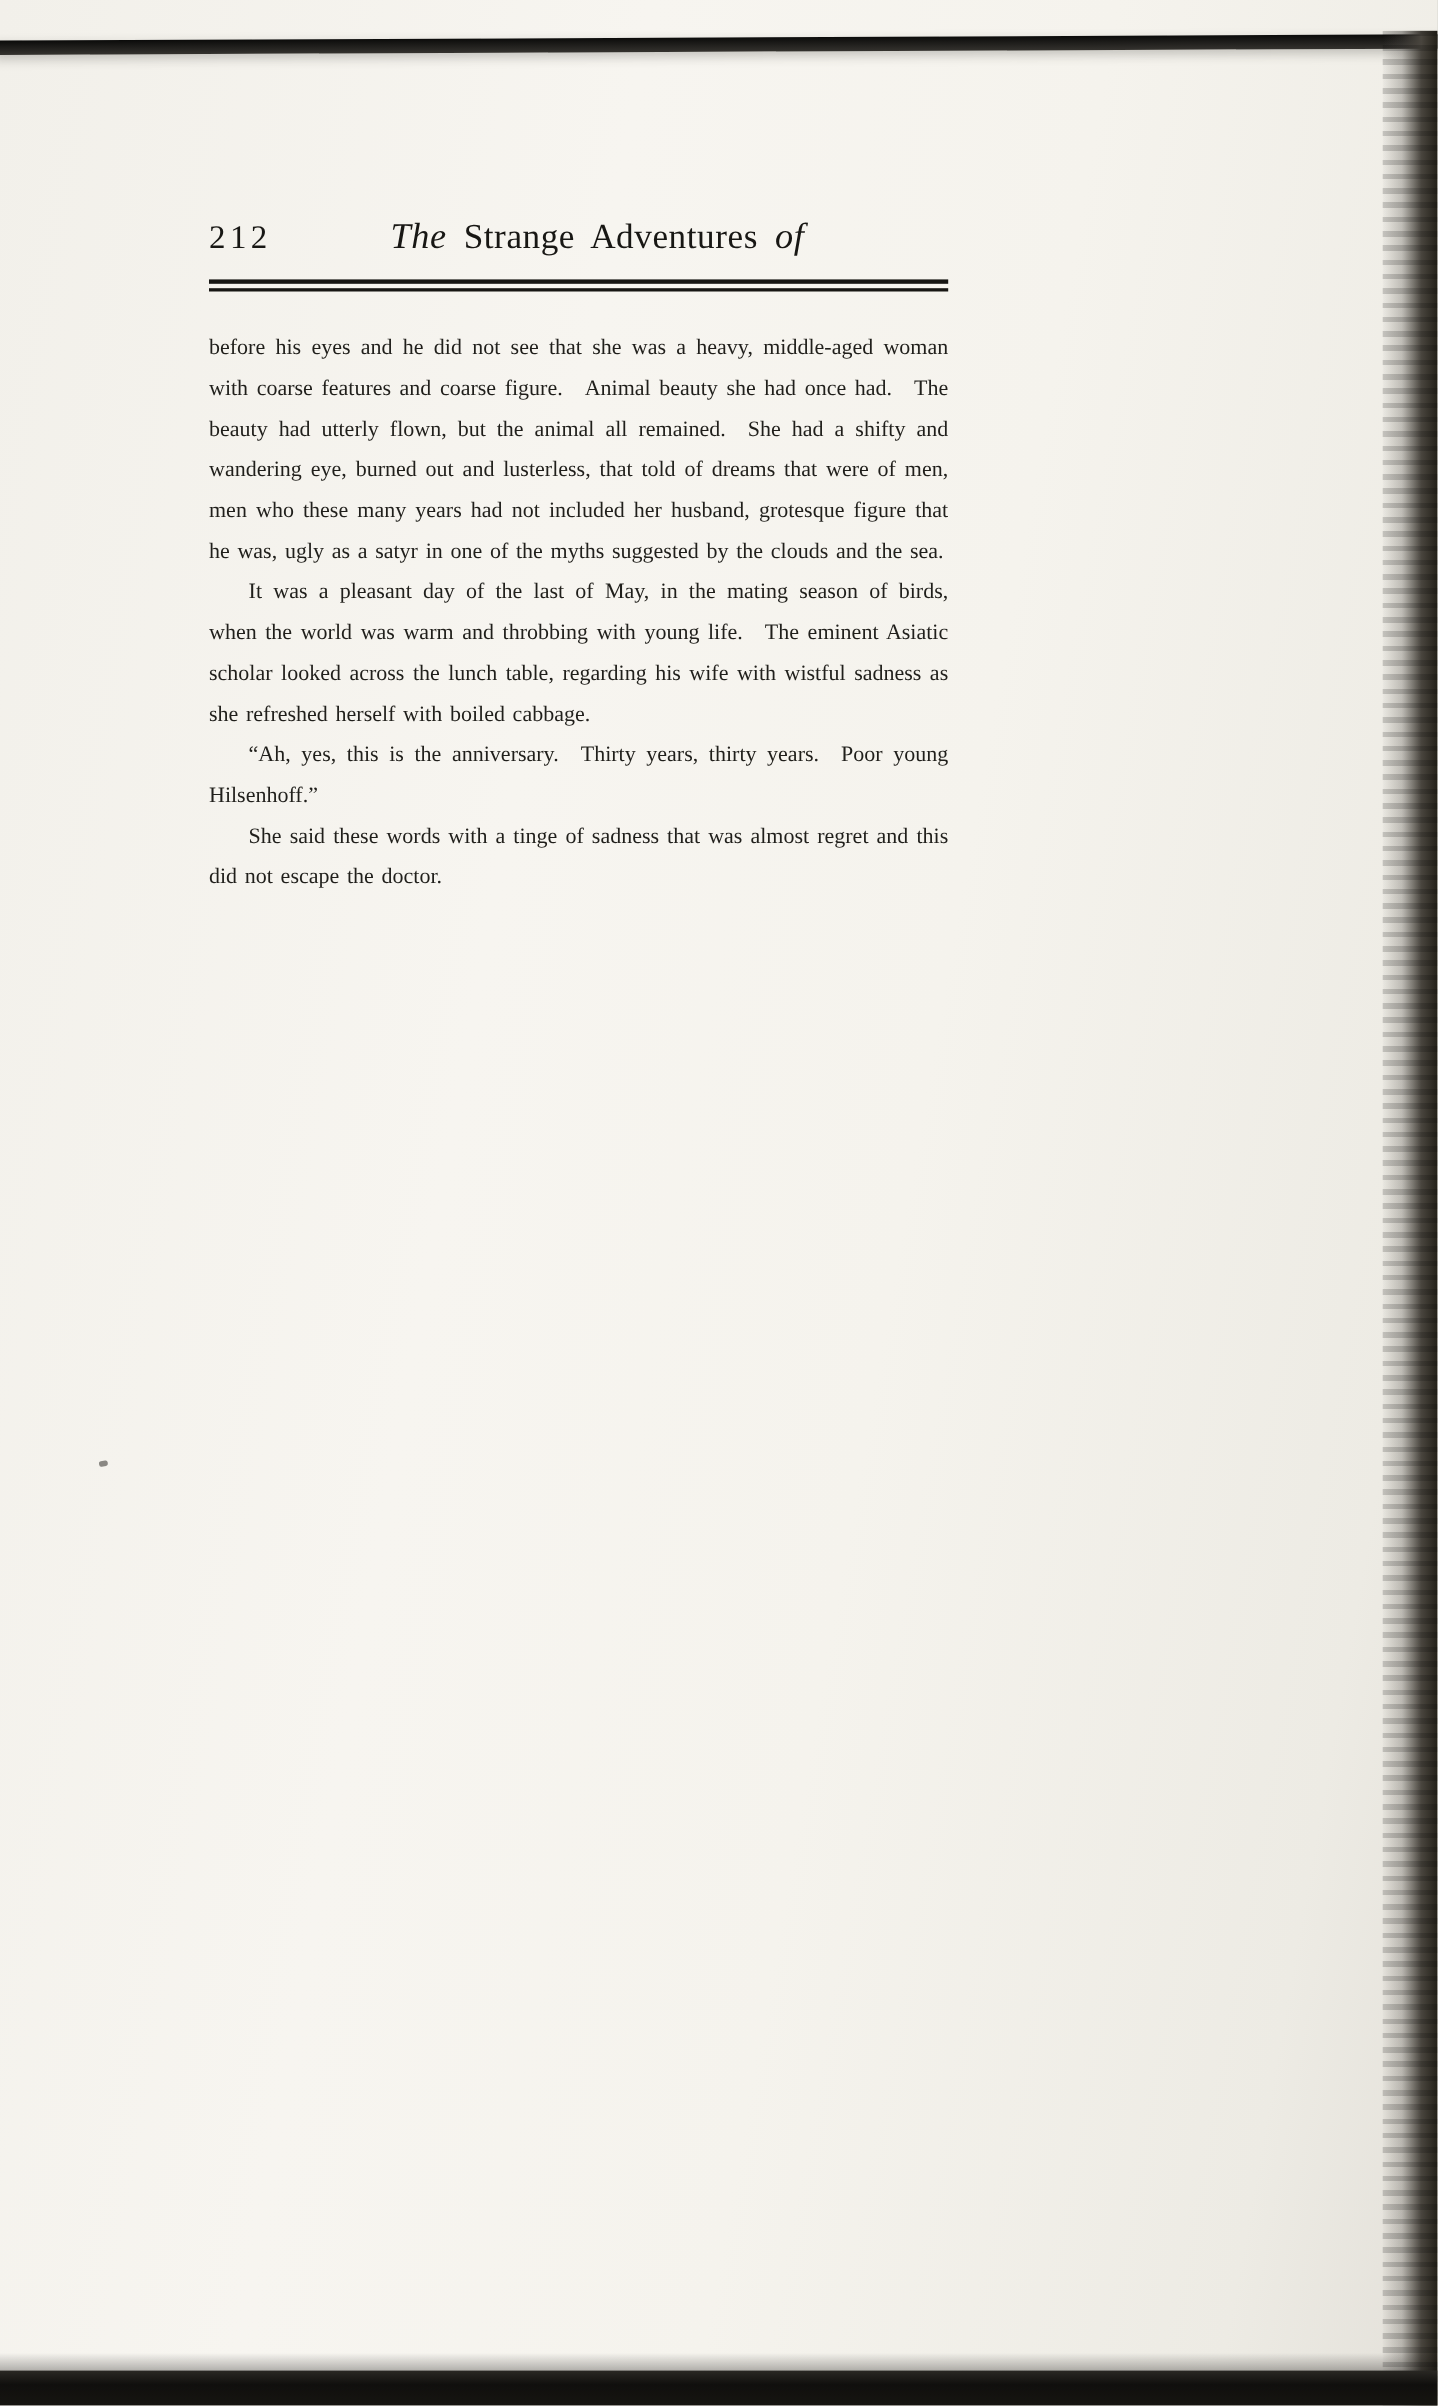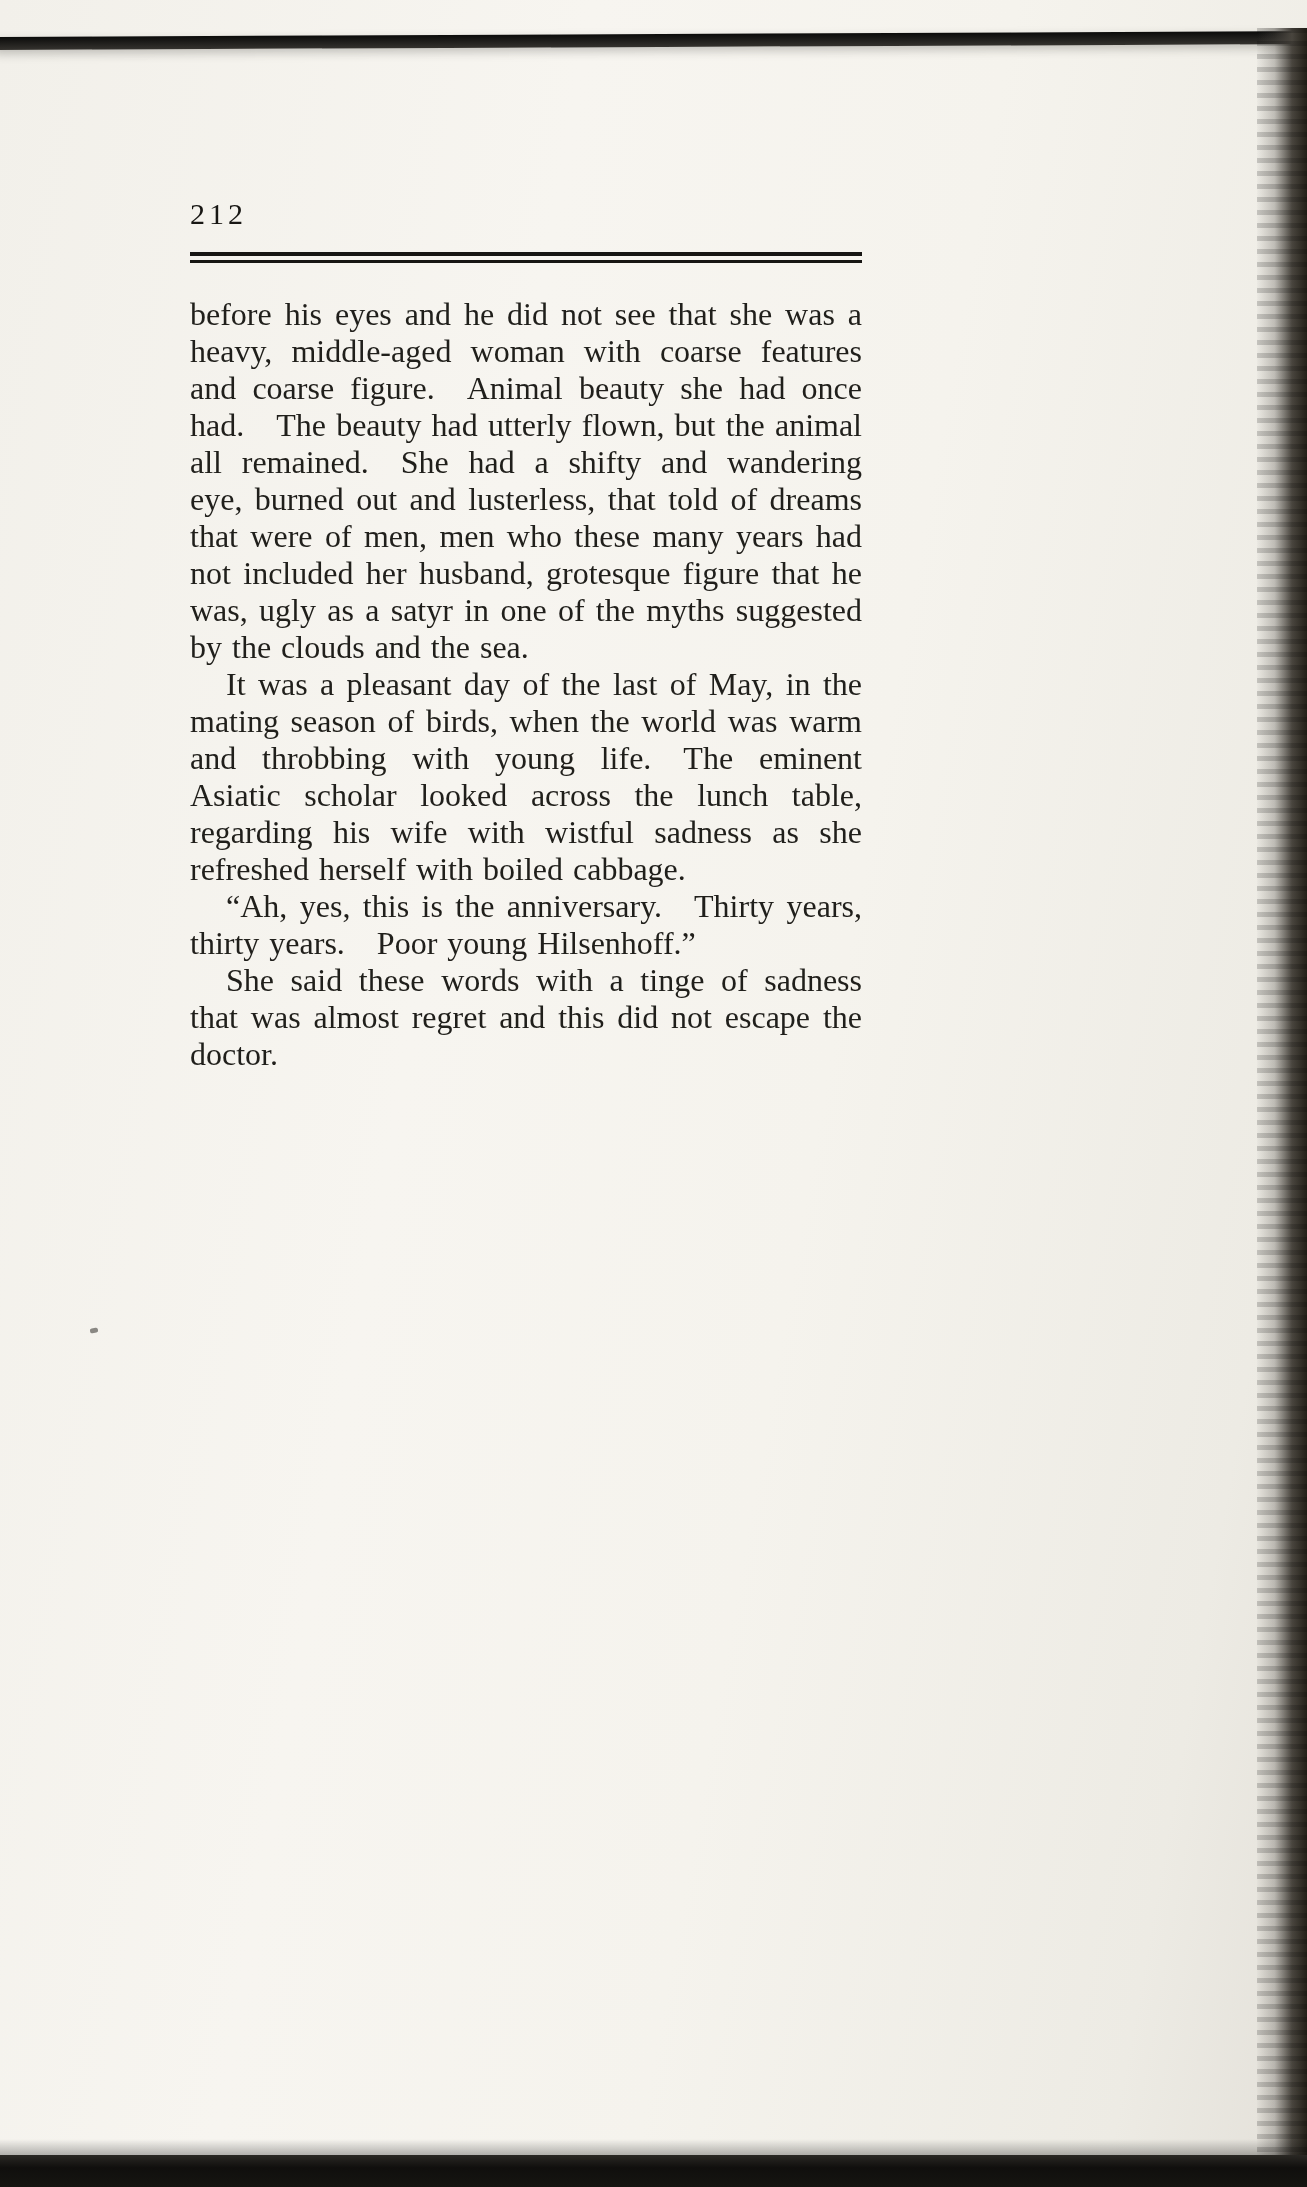--- a/index.html
+++ b/index.html
@@ -102,21 +102,21 @@
     background: #171613;
   }
   .double-rule .r2 {
     height: 2.5px;
     margin-top: 4px;
     background: #171613;
   }
 
   .body-text {
     margin-top: 32px;
-    font-size: 32px;
+    font-size: 20px;
     line-height: 37px;
     text-align: justify;
     color: #201f1b;
   }
   .body-text p {
     margin: 0;
     text-indent: 36px;
     word-spacing: 2px;
   }
   .body-text p.noindent {
@@ -145,20 +145,21 @@
 
   <div class="edge-top"></div>
   <div class="edge-right"></div>
   <div class="edge-bottom"></div>
   <div class="speck"></div>
 
   <div class="content">
 
     <div class="running-header">
       <span class="pagenum">212</span>
+      <span class="head-title"><em>The</em>&nbsp;<span>Strange Adventures</span>&nbsp;<em>of</em></span>
     </div>
 
     <div class="double-rule">
       <div class="r1"></div>
       <div class="r2"></div>
     </div>
 
     <div class="body-text">
       <p class="noindent">before his eyes and he did not see that she was a heavy, middle-aged woman with coarse features and coarse figure. Animal beauty she had once had. The beauty had utterly flown, but the animal all remained. She had a shifty and wandering eye, burned out and lusterless, that told of dreams that were of men, men who these many years had not included her husband, grotesque figure that he was, ugly as a satyr in one of the myths suggested by the clouds and the sea.</p>
       <p>It was a pleasant day of the last of May, in the mating season of birds, when the world was warm and throbbing with young life. The eminent Asiatic scholar looked across the lunch table, regarding his wife with wistful sadness as she refreshed herself with boiled cabbage.</p>

